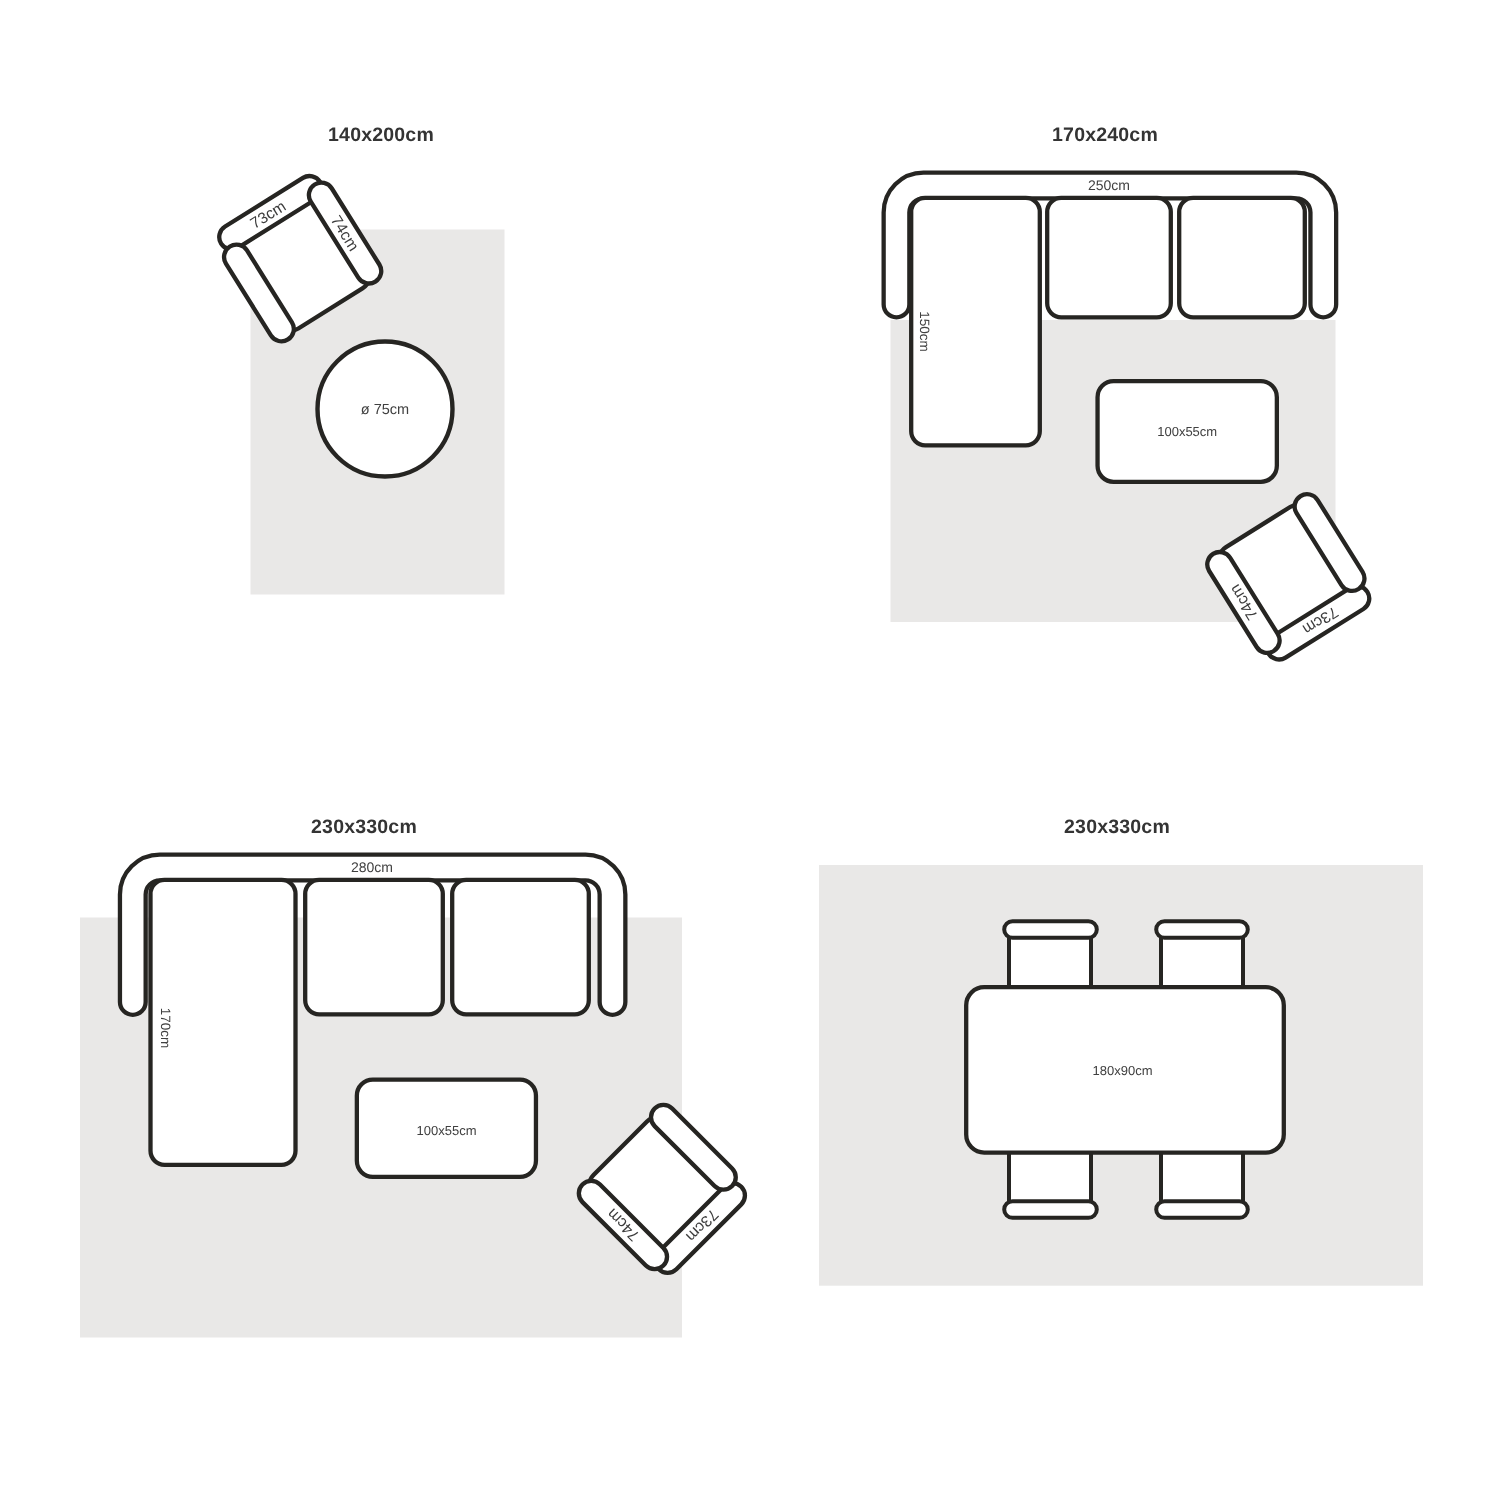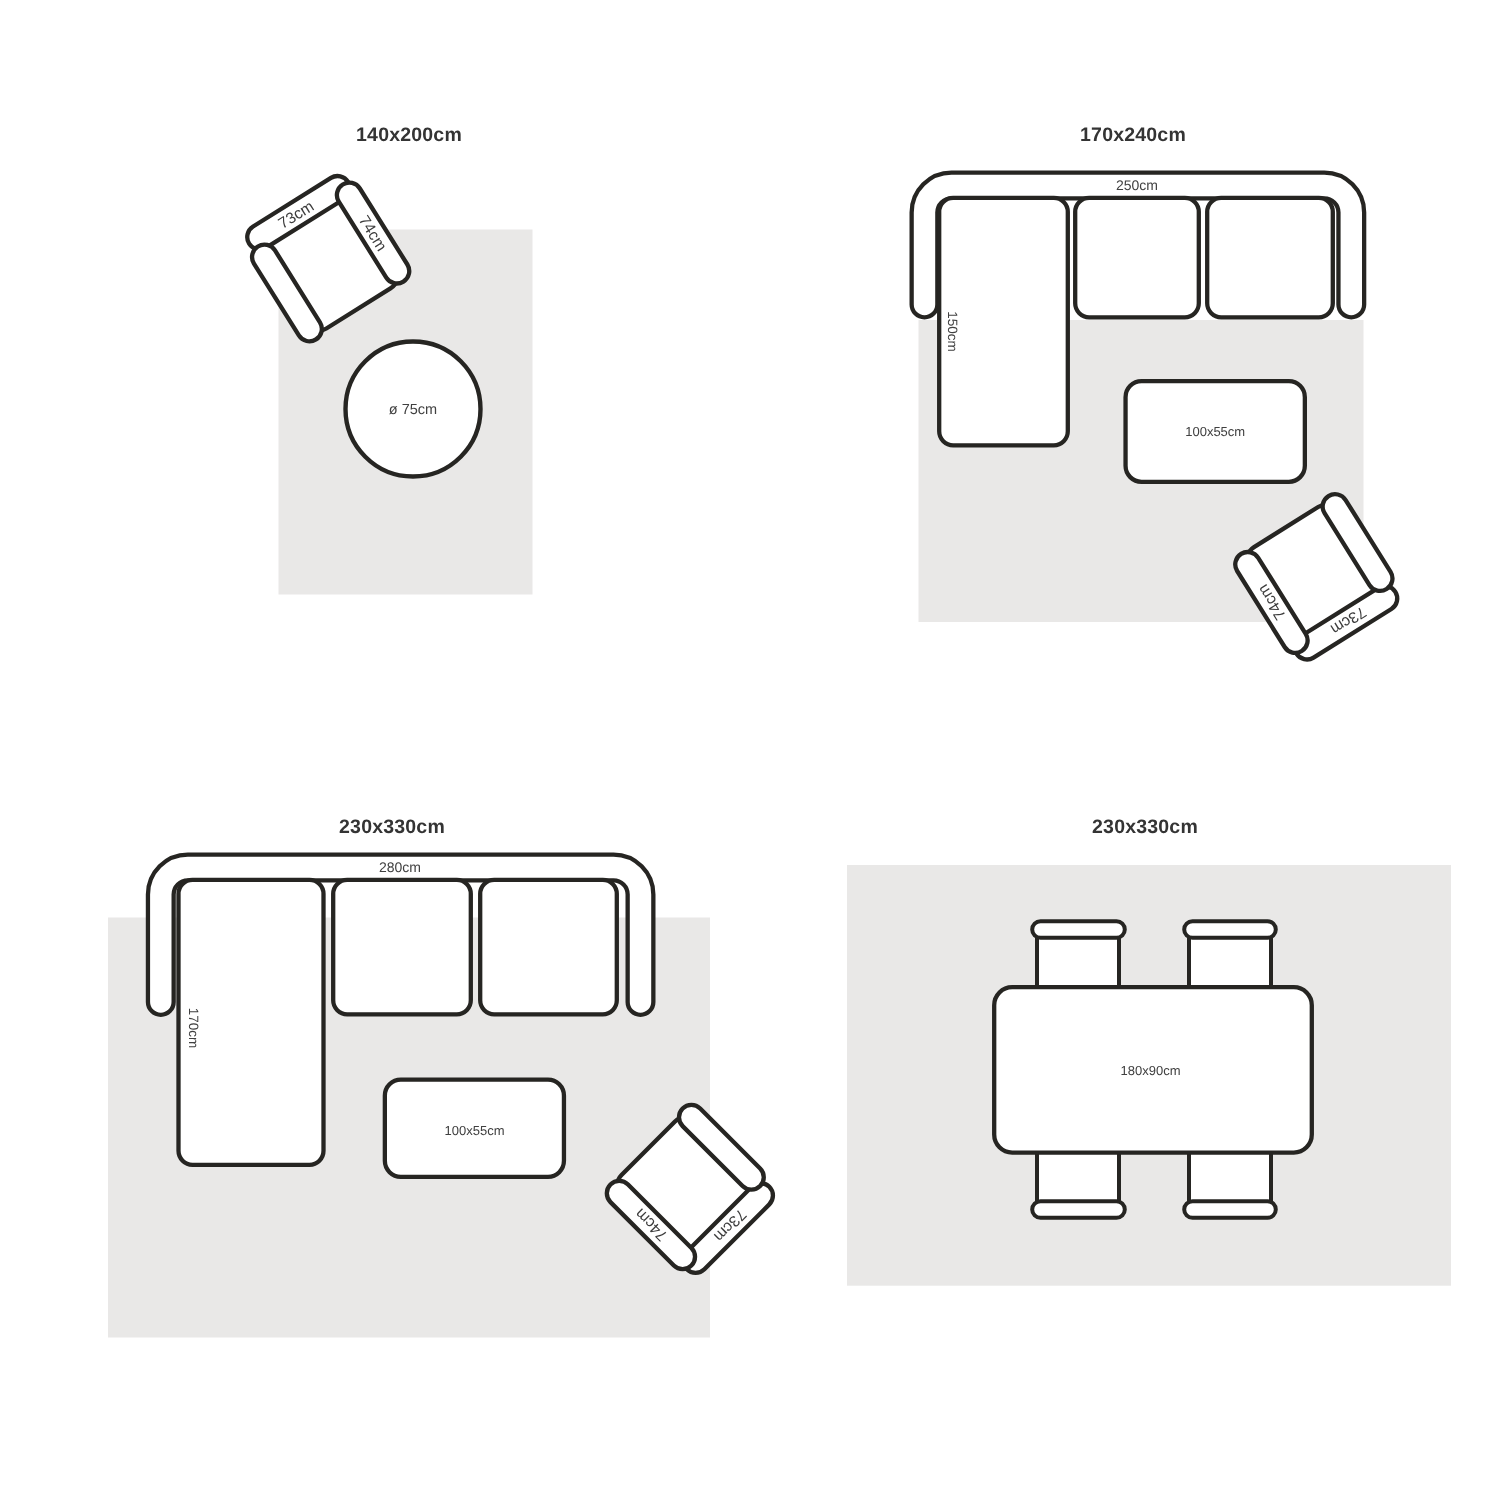--- a/index.html
+++ b/index.html
@@ -1,16 +1,16 @@
 <!DOCTYPE html>
 <html><head>
 <meta charset="utf-8">
 <style>
   html,body{margin:0;padding:0;background:#ffffff;}
-  .wrap{width:1224px;height:1500px;position:relative;background:#ffffff;margin-left:28px;}
+  .wrap{width:1224px;height:1500px;position:relative;background:#ffffff;}
   svg{display:block;}
   text{font-family:"Liberation Sans", sans-serif;fill:#3f3f3f;text-rendering:geometricPrecision;}
   .title{font-size:19.5px;font-weight:bold;fill:#343434;letter-spacing:0.2px;}
   .lbl{font-size:14px;fill:#404040;}
   .lbl13{font-size:13px;fill:#404040;}
   .lbl135{font-size:13.5px;fill:#404040;}
   .lbl145{font-size:14.5px;fill:#404040;}
   .clbl{font-size:14.5px;fill:#3c3c3c;}
 </style>
 </head>

